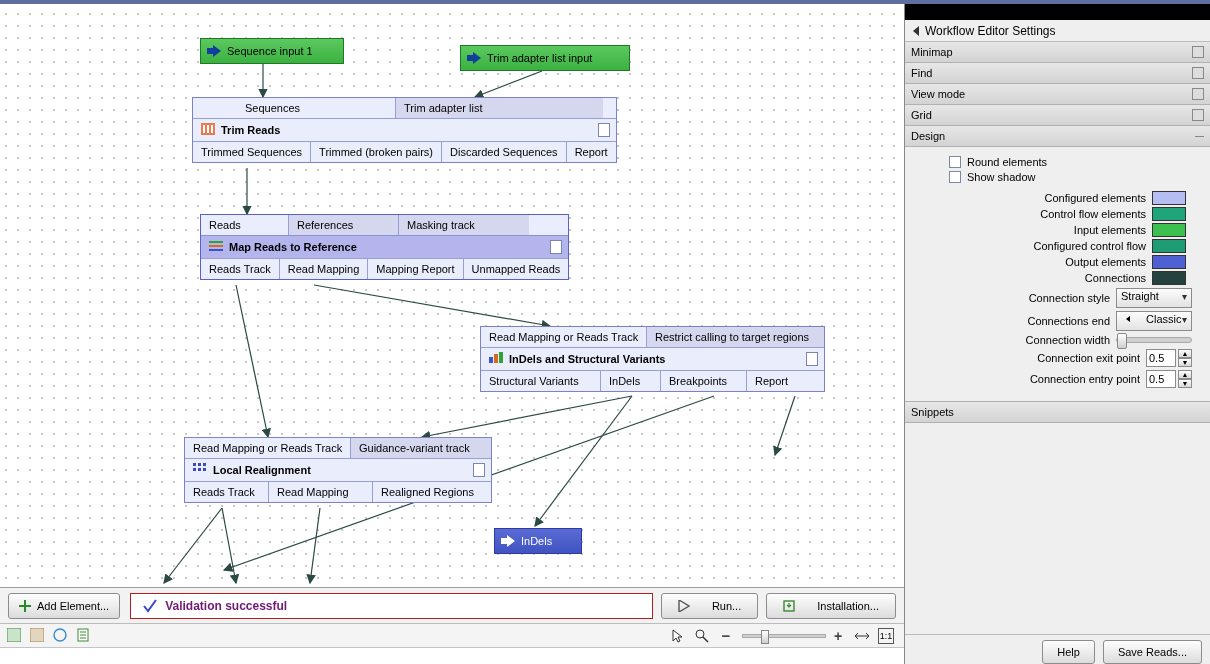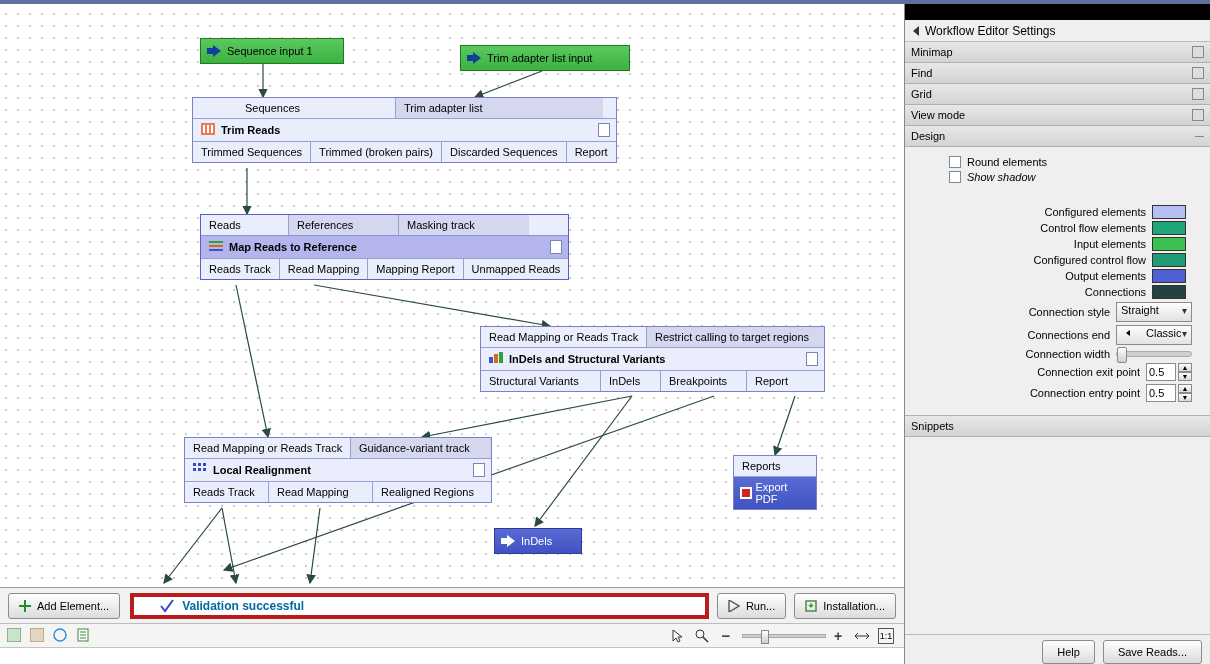--- a/index.html
+++ b/index.html
@@ -59,23 +59,23 @@
   
   .out{position:absolute;height:26px;border:1px solid #2d3a9f;background:linear-gradient(#5a6bd4,#4053c2);
        display:flex;align-items:center;padding:0 12px 0 6px;color:#fff;font-size:11px;}
   .exportnode{position:absolute;border:1px solid #7d82c6;background:#eaeefc;width:84px;}
   .exportnode .hdr{padding:4px 8px;border-bottom:1px solid #96a0d3;font-size:11px;}
   .exportnode .body{background:linear-gradient(#5a6bd4,#4053c2);color:#fff;padding:4px 6px;font-size:11px;display:flex;align-items:center;}
   
   #bottombar{position:absolute;left:0;top:584px;width:904px;height:36px;background:#f2f2f2;display:flex;align-items:center;padding:0 8px;border-bottom:1px solid #bcbcbc;}
   #addbtn{height:26px;border:1px solid #8c8c8c;background:linear-gradient(#fefefe,#dcdcdc);border-radius:3px;padding:0 10px;display:flex;align-items:center;cursor:pointer;margin-right:10px;}
   #addbtn svg{margin-right:6px;}
-  #validbox{flex:1;height:26px;border:4px solid #b91c1c;background:#fff;display:flex;align-items:center;padding:0 26px;color:#0369a1;font-weight:bold;font-size:12px;}
+  #validbox{flex:1;height:26px;border:1px solid #b91c1c;background:#fff;display:flex;align-items:center;padding:0 12px;color:#701a75;font-weight:bold;font-size:12px;}
   #validbox svg{margin-right:8px;}
-  #runbtn,#instbtn{height:26px;border:1px solid #8c8c8c;background:linear-gradient(#fefefe,#dcdcdc);border-radius:3px;padding:0 10px;margin-left:8px;display:flex;align-items:center;cursor:pointer;}
+  #runbtn,#instbtn{height:26px;border:1px solid #8c8c8c;background:linear-gradient(#fefefe,#dcdcdc);border-radius:3px;padding:0 16px;margin-left:8px;display:flex;align-items:center;cursor:pointer;gap:16px;}
   #runbtn svg,#instbtn svg{margin-right:6px;}
   
   #footerbar{position:absolute;left:0;top:620px;width:904px;height:24px;display:flex;align-items:center;justify-content:space-between;padding:0 6px;background:#f4f4f4;border-bottom:1px solid #c4c4c4;}
   .ic{width:16px;height:16px;display:inline-flex;align-items:center;justify-content:center;margin-right:4px;}
   #zoom{display:flex;align-items:center;gap:4px;}
   #zoom .zt{width:84px;height:4px;background:#cfcfcf;border:1px solid #aaa;position:relative;}
   #zoom .zt .zh{position:absolute;top:-5px;left:18px;width:8px;height:14px;background:linear-gradient(#fff,#cfcfcf);border:1px solid #888;}
 </style>
 </head>
 <body>
@@ -214,30 +214,20 @@
         <span>Local Realignment</span>
         <span class="pageicon"></span>
       </div>
       <div class="row">
         <div class="cell" style="width:84px;">Reads Track</div>
         <div class="cell" style="width:104px;">Read Mapping</div>
         <div class="cell">Realigned Regions</div>
       </div>
     </div>
 
-    <div class="exportnode" style="left:733px;top:447px;">
-      <div class="hdr">Reports</div>
-      <div class="body">
-        <svg width="12" height="12" style="margin-right:4px;">
-            <rect width="12" height="12" fill="#fff"></rect>
-            <rect x="2" y="2" width="8" height="8" fill="#d02424"></rect>
-          </svg>
-        <span>Export PDF</span>
-      </div>
-    </div>
 
     <div class="out" style="left:494px;top:520px;width:88px;">
       <svg width="14" height="12">
           <path d="M0 3h6V0l8 6-8 6V9H0Z" fill="#fff"></path>
         </svg>
       <span>InDels</span>
     </div>
 
   </div>
 
@@ -330,38 +320,38 @@
     </div>
     <div class="rp-section">
         <span>Minimap</span>
         <span class="rp-icon"></span>
       </div>
     <div class="rp-section">
         <span>Find</span>
         <span class="rp-icon"></span>
       </div>
     <div class="rp-section">
+        <span>View mode</span>
+        <span class="rp-icon"></span>
+      </div>
+    <div class="rp-section">
         <span>Grid</span>
-        <span class="rp-icon"></span>
-      </div>
-    <div class="rp-section">
-        <span>View mode</span>
         <span class="rp-icon"></span>
       </div>
     <div class="rp-section">
         <span>Design</span>
       <span style="font-size:9px;color:#555;">—</span>
       </div>
 
     <div id="design-body">
       <div class="chk-row">
           <span class="chk"></span>
           <span>Round elements</span>
         </div>
-      <div class="chk-row" style="margin-bottom:22px;font-style:italic;">
+      <div class="chk-row" style="margin-bottom:8px;">
           <span class="chk"></span>
           <span>Show shadow</span>
         </div>
 
       <div id="color-rows">
           <div class="color-row">
             <span>Configured elements</span>
             <span class="swatch" style="background:#b5bdf3"></span>
           </div>
           <div class="color-row">

